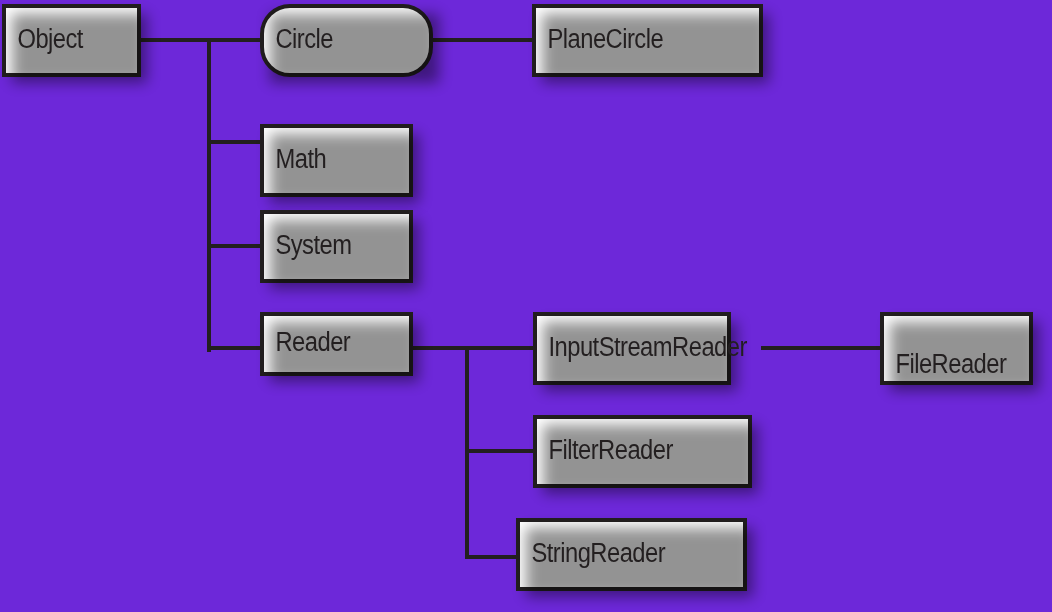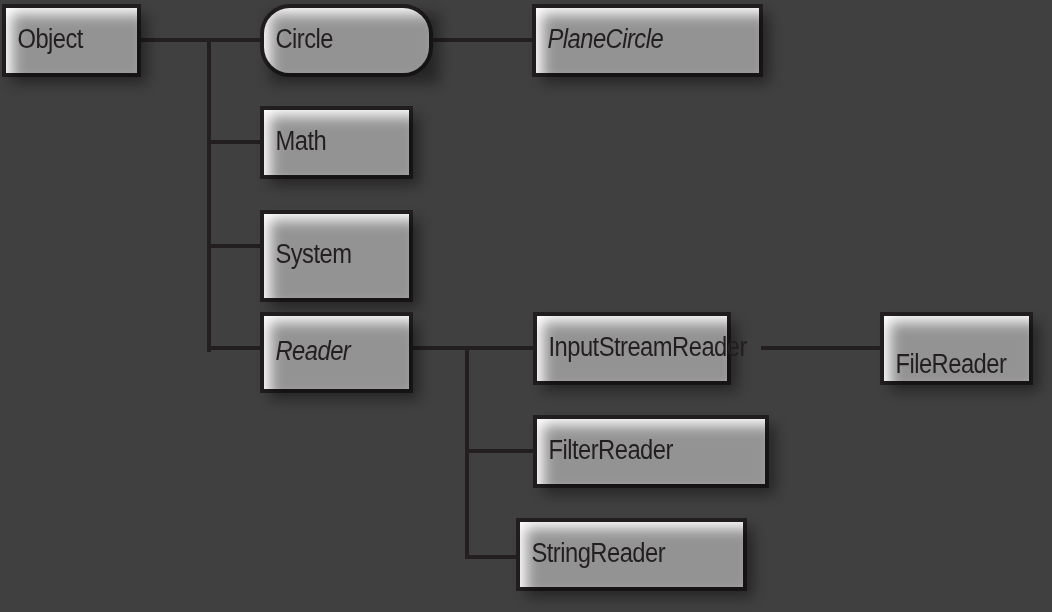--- a/index.html
+++ b/index.html
@@ -8,21 +8,21 @@
     padding: 0;
     background: #ffffff;
   }
   body {
     font-family: "Liberation Sans", "DejaVu Sans", sans-serif;
   }
   #canvas {
     position: relative;
     width: 1052px;
     height: 612px;
-    background: #404040;
+    background: #6d28d9;
     overflow: hidden;
   }
 
   
   .node {
     position: absolute;
     box-sizing: border-box;
     background: #ffffff;
     border: 4px solid #231f20;
     display: flex;
@@ -88,39 +88,39 @@
       <div class="edge h" style="left: 761px; top: 346px; width: 123px;"></div>
     </div>
 
   <div id="node-layer">
       <div class="node" style="left: 2px; top: 4px; width: 139px; height: 73px;">
         <span class="node-label">Object</span>
       </div>
       <div class="node" style="left: 260px; top: 4px; width: 173px; height: 73px; border-radius: 30px;">
         <span class="node-label">Circle</span>
       </div>
-      <div class="node" style="left: 532px; top: 4px; width: 231px; height: 73px; font-style: italic;">
+      <div class="node" style="left: 532px; top: 4px; width: 231px; height: 73px;">
         <span class="node-label">PlaneCircle</span>
       </div>
-      <div class="node" style="left: 260px; top: 106px; width: 153px; height: 73px;">
+      <div class="node" style="left: 260px; top: 124px; width: 153px; height: 73px;">
         <span class="node-label">Math</span>
       </div>
-      <div class="node" style="left: 260px; top: 210px; width: 153px; height: 92px;">
+      <div class="node" style="left: 260px; top: 210px; width: 153px; height: 73px;">
         <span class="node-label">System</span>
       </div>
-      <div class="node" style="left: 260px; top: 312px; width: 153px; height: 81px; font-style: italic;">
+      <div class="node" style="left: 260px; top: 312px; width: 153px; height: 64px;">
         <span class="node-label">Reader</span>
       </div>
       <div class="node" style="left: 533px; top: 312px; width: 198px; height: 73px;">
         <span class="node-label">InputStreamReader</span>
       </div>
       <div class="node" style="left: 880px; top: 312px; width: 153px; height: 73px; align-items: flex-end;">
         <span class="node-label">FileReader</span>
       </div>
-      <div class="node" style="left: 533px; top: 415px; width: 236px; height: 73px;">
+      <div class="node" style="left: 533px; top: 415px; width: 219px; height: 73px;">
         <span class="node-label">FilterReader</span>
       </div>
       <div class="node" style="left: 516px; top: 518px; width: 231px; height: 73px;">
         <span class="node-label">StringReader</span>
       </div>
     </div>
 
 </div>
 
 </body></html>

